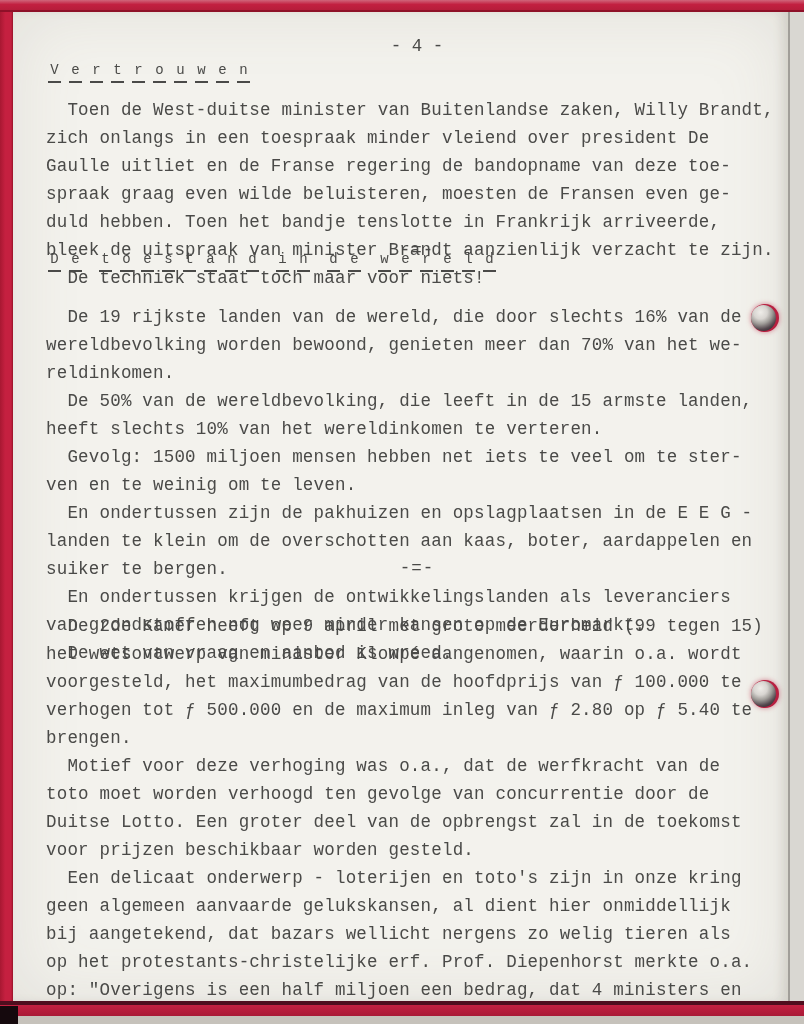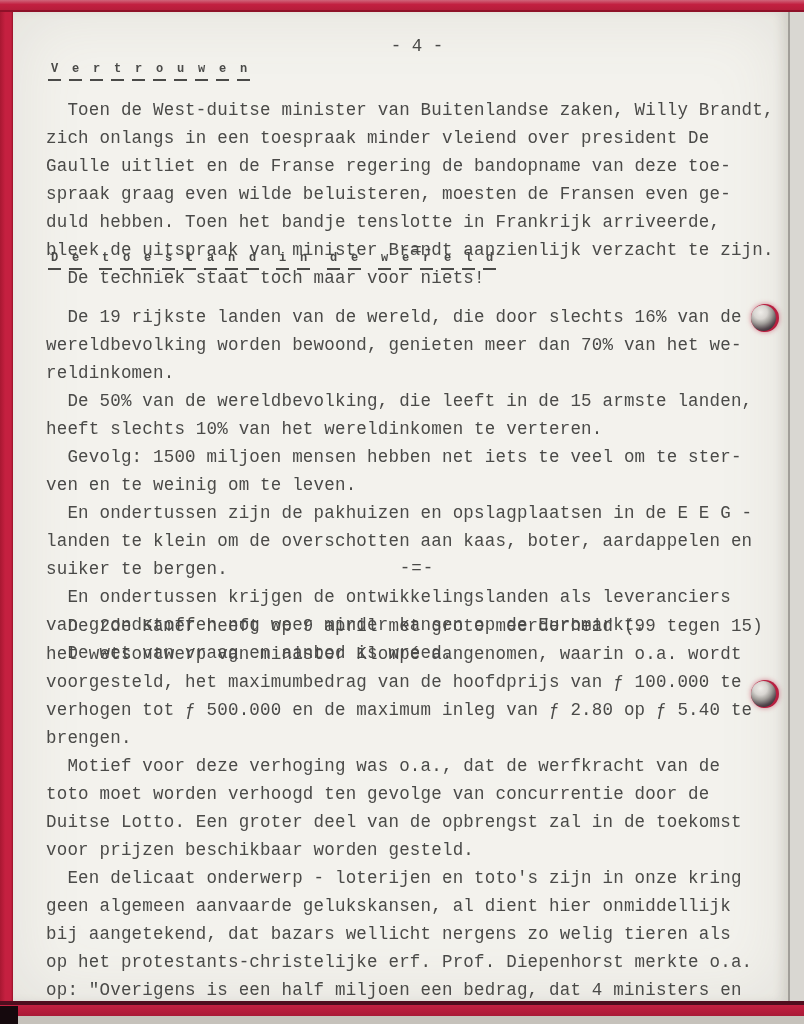--- a/index.html
+++ b/index.html
@@ -52,21 +52,21 @@
   }
   
   .content {
     position:absolute; left:46px; top:0; width:742px; height:1003px;
     color:#4a4a48; z-index:2;
   }
   .page-num {
     position:absolute; top:36px; left:0; width:100%;
     text-align:center; font-size:17.5px;
   }
-  .heading { position:absolute; left:2px; font-size:12px; white-space:nowrap;font-weight:bold; }
+  .heading { position:absolute; left:2px; font-size:14px; white-space:nowrap; }
   .heading .hlt {
     display:inline-block; width:13px; margin-right:8px; text-align:center;
     border-bottom:2px solid #4a4a48; padding-bottom:3px;
   }
   .heading .hsp { display:inline-block; width:9px; }
   .heading-1 { top:62px; }
   .heading-2 { top:251px; }
   .heading-3 { top:584px; }
   .bodytext {
     position:absolute; left:0; font-size:17.5px; line-height:28px;

